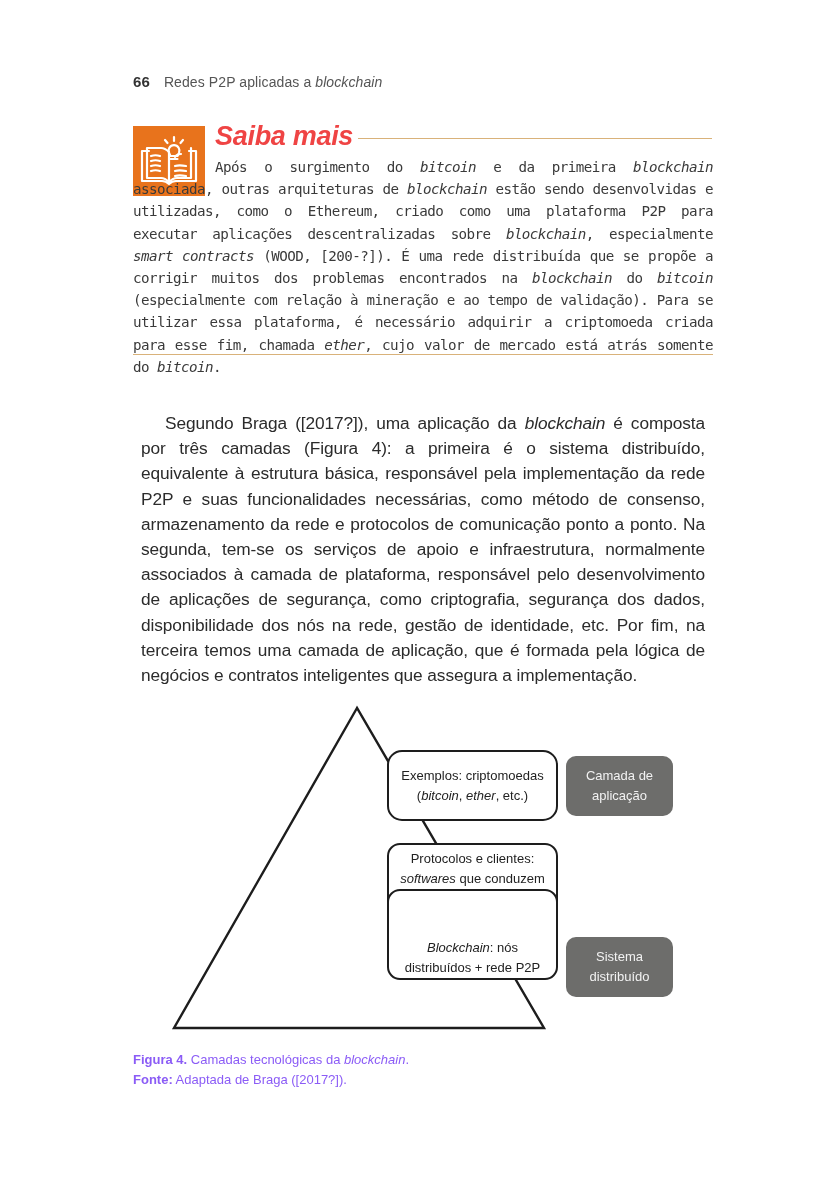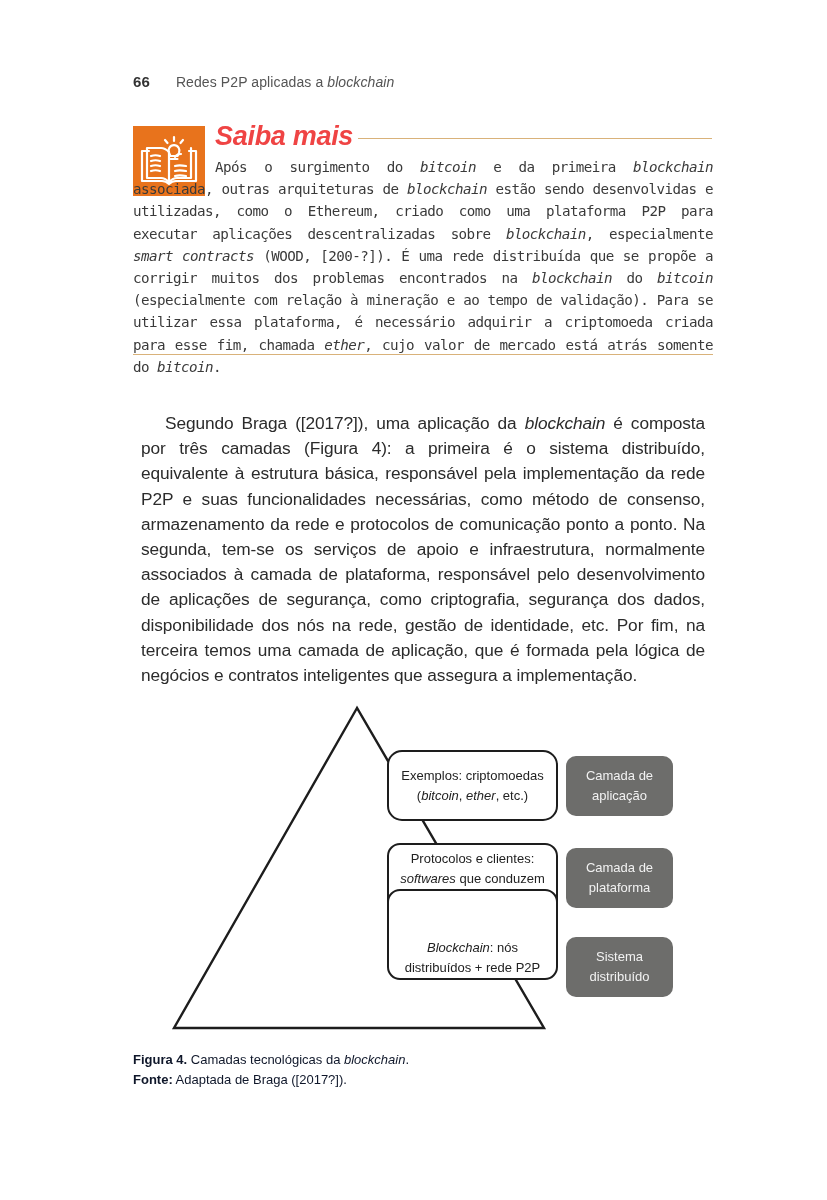--- a/index.html
+++ b/index.html
@@ -5,21 +5,21 @@
     html, body { margin: 0; padding: 0; background: #ffffff; }
     body {
       width: 827px; height: 1200px; position: relative; overflow: hidden;
       font-family: "DejaVu Sans", sans-serif; color: #2b2b2b;
     }
     .running-head {
       position: absolute; left: 133px; top: 73px;
       font-size: 14px; color: #555; letter-spacing: 0.1px;
       font-family: "Liberation Sans", sans-serif;
     }
-    .running-head .pgnum { font-weight: bold; color: #333; margin-right: 26px; font-size: 15px; }
+    .running-head .pgnum { font-weight: bold; color: #333; margin-right: 14px; font-size: 15px; }
     .running-head em { font-style: italic; }
 
     .saiba-icon {
       position: absolute; left: 133px; top: 126px; width: 72px; height: 70px;
       background: #e8731c;
     }
     .saiba-title {
       position: absolute; left: 215px; top: 121px;
       font-family: "Liberation Sans", sans-serif; font-weight: bold; font-style: italic;
       font-size: 27px; color: #ef4444; letter-spacing: -0.3px;
@@ -57,21 +57,21 @@
       box-sizing: border-box; padding: 0 6px;
     }
     .label-box {
       position: absolute; background: #6d6d6b; border-radius: 10px;
       display: flex; align-items: center; justify-content: center; text-align: center;
       font-family: "Liberation Sans", sans-serif; font-size: 13px; line-height: 20px; color: #f2f2f2;
       box-sizing: border-box;
     }
     .caption {
       position: absolute; left: 133px; top: 1050px;
-      font-family: "Liberation Sans", sans-serif; font-size: 13px; line-height: 20px; color: #0f172a;
+      font-family: "Liberation Sans", sans-serif; font-size: 13px; line-height: 20px; color: #8b5cf6;
     }
     .caption b { font-weight: bold; }
     .caption em { font-style: italic; }
   </style>
 </head>
 <body>
 
 <div class="running-head">
   <span class="pgnum">66</span><span>Redes P2P aplicadas a </span><em>blockchain</em>
 </div>
@@ -126,23 +126,20 @@
   <div class="layer-box" style="left:387px; top:843px; width:171px; height:71px;">
     <div class="layer-text"><span>Protocolos e clientes:</span><br><em>softwares</em><span> que conduzem</span><br><span>as transações</span></div>
   </div>
   <div class="layer-box" style="left:387px; top:889px; width:171px; height:91px;align-items:flex-end;">
     <div class="layer-text"><em>Blockchain</em><span>: nós</span><br><span>distribuídos + rede P2P</span></div>
   </div>
 
   <div class="label-box" style="left:566px; top:756px; width:107px; height:60px;">
     <span style="width:80px;">Camada de aplicação</span>
   </div>
-  <div class="label-box" style="left:566px; top:848px; width:107px; height:60px;">
-    <span style="width:80px;">Camada de plataforma</span>
-  </div>
   <div class="label-box" style="left:566px; top:937px; width:107px; height:60px;">
     <span style="width:80px;">Sistema distribuído</span>
   </div>
 </div>
 
 <div class="caption">
   <div>
     <b>Figura 4.</b><span> Camadas tecnológicas da </span><em>blockchain</em><span>.</span>
   </div>
   <div>

